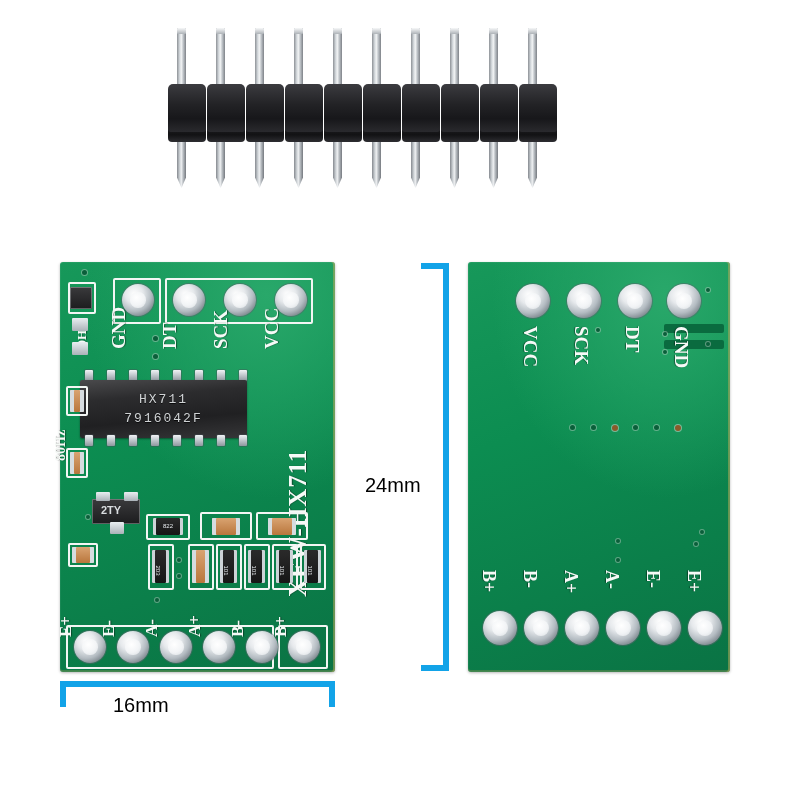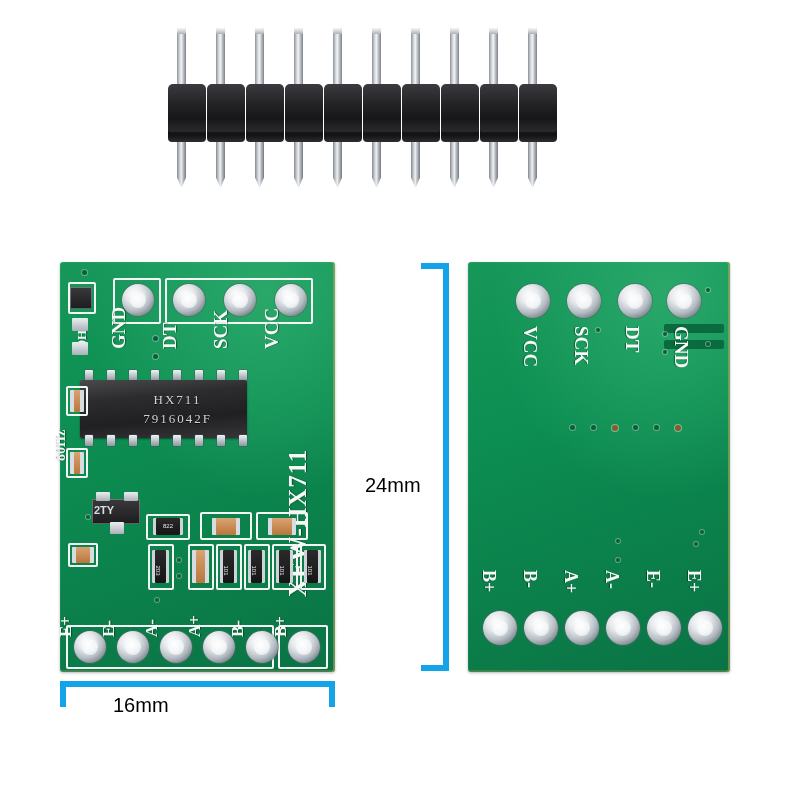--- a/index.html
+++ b/index.html
@@ -62,21 +62,21 @@
        text-align:center;line-height:inherit;}
   .cap{background:linear-gradient(180deg,#d9a371,#b9763c);
        box-shadow:inset 4px 0 0 #d6dce0, inset -4px 0 0 #d6dce0;}
   .smdpad{background:linear-gradient(180deg,#e9eef1,#aab2b8);}
 
   
   #ic-hx711{position:absolute;border-radius:2px;
     background:linear-gradient(175deg,#4a4a4c 0%,#2c2c2e 30%,#202022 65%,#363638 100%);
     box-shadow:0 1px 2px rgba(0,0,0,.45);}
   #ic-hx711 .ictxt{position:absolute;width:100%;text-align:center;color:#cfd2d4;
-    font-family:Liberation Serif, serif;letter-spacing:2px;text-shadow:0 1px 0 rgba(0,0,0,.7);padding-left:14px;}
+    font-family:Liberation Mono, monospace;letter-spacing:2px;text-shadow:0 1px 0 rgba(0,0,0,.7);}
   .leg{position:absolute;width:8px;height:11px;border-radius:1px;
     background:linear-gradient(180deg,#f0f3f5 0%,#c3cacf 45%,#8e979e 100%);
     box-shadow:0 0 0 1px rgba(70,80,88,.4);}
 
   
   .dim-line{position:absolute;background:#12a3e8;}
   .dim-label{position:absolute;color:#000;font-size:20px;
     font-family:"Liberation Sans",sans-serif;white-space:nowrap;}
 
   .via{position:absolute;border-radius:50%;background:#0a5f3a;
@@ -221,21 +221,21 @@
     <div class="leg" style="left:179px;top:173px"></div>
 
     <div class="smd cap" style="left:10px;top:128px;width:14px;height:22px;"></div>
     <div class="smd cap" style="left:10px;top:190px;width:14px;height:22px;"></div>
     <div class="smd cap" style="left:12px;top:285px;width:22px;height:16px;"></div>
     <div class="silkbox" style="left:6px;top:124px;width:22px;height:30px;"></div>
     <div class="silkbox" style="left:6px;top:186px;width:22px;height:30px;"></div>
     <div class="silkbox" style="left:8px;top:281px;width:30px;height:24px;"></div>
 
     <div class="sw" style="left:32px;top:237px;width:48px;height:25px;">
-      <div class="silk" style="left:2px;top:6px;font-size:11px;color:#d9dde0;text-shadow:none;font-family:'Liberation Sans',sans-serif;">2TY</div>
+      <div class="silk" style="left:9px;top:6px;font-size:11px;color:#d9dde0;text-shadow:none;font-family:'Liberation Sans',sans-serif;">2TY</div>
     </div>
     <div class="smd smdpad" style="left:36px;top:230px;width:14px;height:9px;"></div>
     <div class="smd smdpad" style="left:64px;top:230px;width:14px;height:9px;"></div>
     <div class="smd smdpad" style="left:50px;top:260px;width:14px;height:12px;"></div>
 
     <div class="silkbox" style="left:86px;top:252px;width:44px;height:26px;"></div>
     <div class="smd res" style="left:93px;top:256px;width:30px;height:17px;line-height:17px;">
       <span>822</span>
     </div>
 

